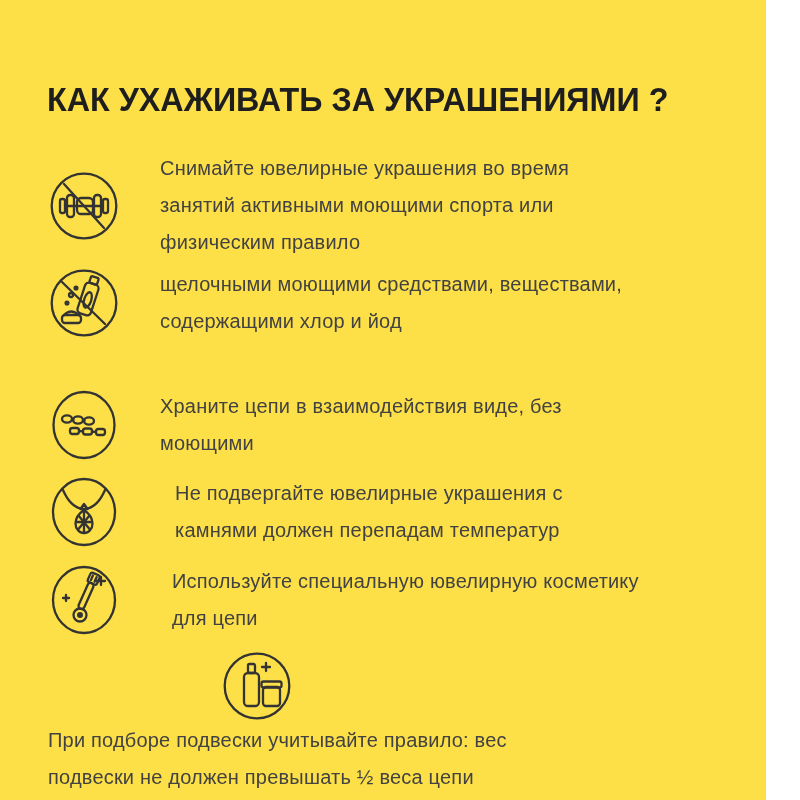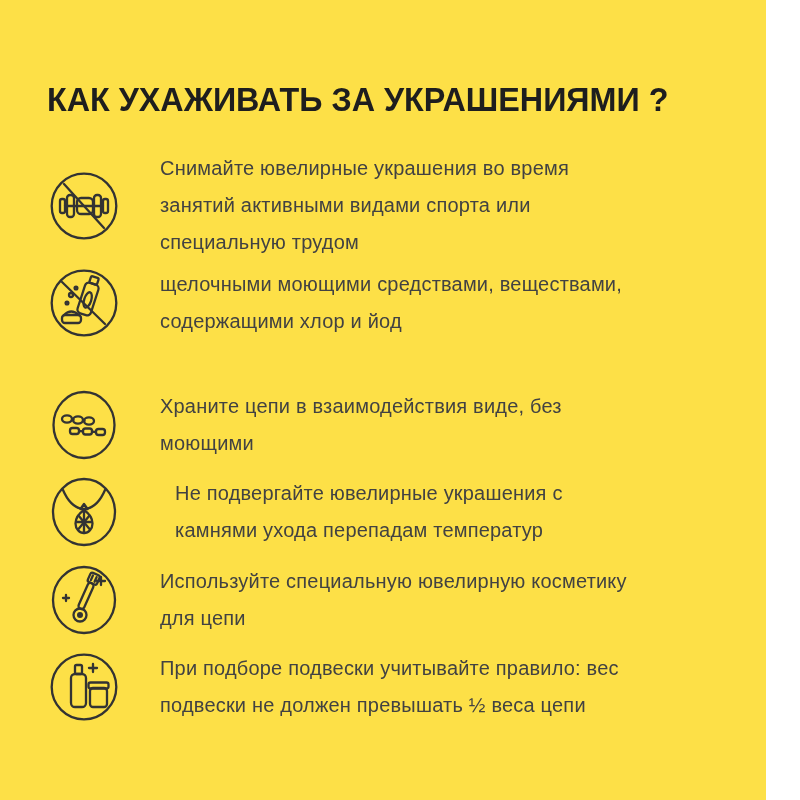--- a/index.html
+++ b/index.html
@@ -24,22 +24,22 @@
   .tip-row {
     position: absolute;
     left: 48px;
     display: flex;
     align-items: center;
   }
   .r1 { top: 150px; }
   .r2 { top: 266px; }
   .r3 { top: 388px; }
   .r4 { top: 475px; gap: 15px; }
-  .r5 { top: 563px; }
-  .r6 { top: 650px; }
+  .r5 { top: 563px; gap: 12px; }
+  .r6 { top: 650px; flex-direction: column; }
   .icon-wrap {
     width: 72px; height: 72px;
     flex: 0 0 72px;
     margin-right: 40px;
   }
   .icon-wrap svg { display: block; width: 72px; height: 72px; }
   .tip-text {
     font-size: 20px;
     line-height: 37px;
     color: #424242;
@@ -70,22 +70,22 @@
         <rect class="st" x="12" y="29" width="5" height="14" rx="2"></rect>
         <rect class="st" x="19" y="25" width="7" height="22" rx="3"></rect>
         <rect class="st" x="29" y="28" width="16" height="16" rx="4"></rect>
         <rect class="st" x="46" y="25" width="7" height="22" rx="3"></rect>
         <rect class="st" x="55" y="29" width="5" height="14" rx="2"></rect>
         <line class="st" x1="16" y1="14" x2="56" y2="58"></line>
       </svg>
     </span>
     <div class="tip-text">
       <span class="line">Снимайте ювелирные украшения во время</span>
-      <span class="line">занятий активными видами спорта или</span>
-      <span class="line">специальную трудом</span>
+      <span class="line">занятий активными моющими спорта или</span>
+      <span class="line">физическим правило</span>
     </div>
   </div>
 
   <div class="tip-row r2">
     <span class="icon-wrap">
       <svg viewBox="0 0 72 72">
         <circle class="st" cx="36" cy="36" r="32.3"></circle>
         <g transform="rotate(18 40 32)">
           <rect class="st" x="33" y="16" width="14" height="32" rx="4"></rect>
           <rect class="st" x="36" y="9" width="8" height="7" rx="1.5"></rect>
@@ -136,21 +136,21 @@
         <path class="st" d="M36,28 l3.5,5 h-7 z"></path>
         <path class="st" d="M36,34 C41,37.5 44.5,42.5 44.5,47.5 A8.5,9.5 0 1 1 27.5,47.5 C27.5,42.5 31,37.5 36,34 Z"></path>
         <line class="st" x1="36" y1="34" x2="36" y2="57"></line>
         <line class="st" x1="28" y1="46" x2="44" y2="46"></line>
         <line class="st" x1="30.5" y1="39.5" x2="41.5" y2="53"></line>
         <line class="st" x1="41.5" y1="39.5" x2="30.5" y2="53"></line>
       </svg>
     </span>
     <div class="tip-text">
       <span class="line">Не подвергайте ювелирные украшения с</span>
-      <span class="line">камнями ухода перепадам температур</span>
+      <span class="line">камнями должен перепадам температур</span>
     </div>
   </div>
 
   <div class="tip-row r5">
     <span class="icon-wrap">
       <svg viewBox="0 0 72 72">
         <ellipse class="st" cx="36" cy="36" rx="31" ry="33"></ellipse>
         <circle class="st" cx="32" cy="51" r="6.5"></circle>
         <circle class="filldot" cx="32" cy="51" r="3"></circle>
         <g transform="rotate(24 38 32)">

